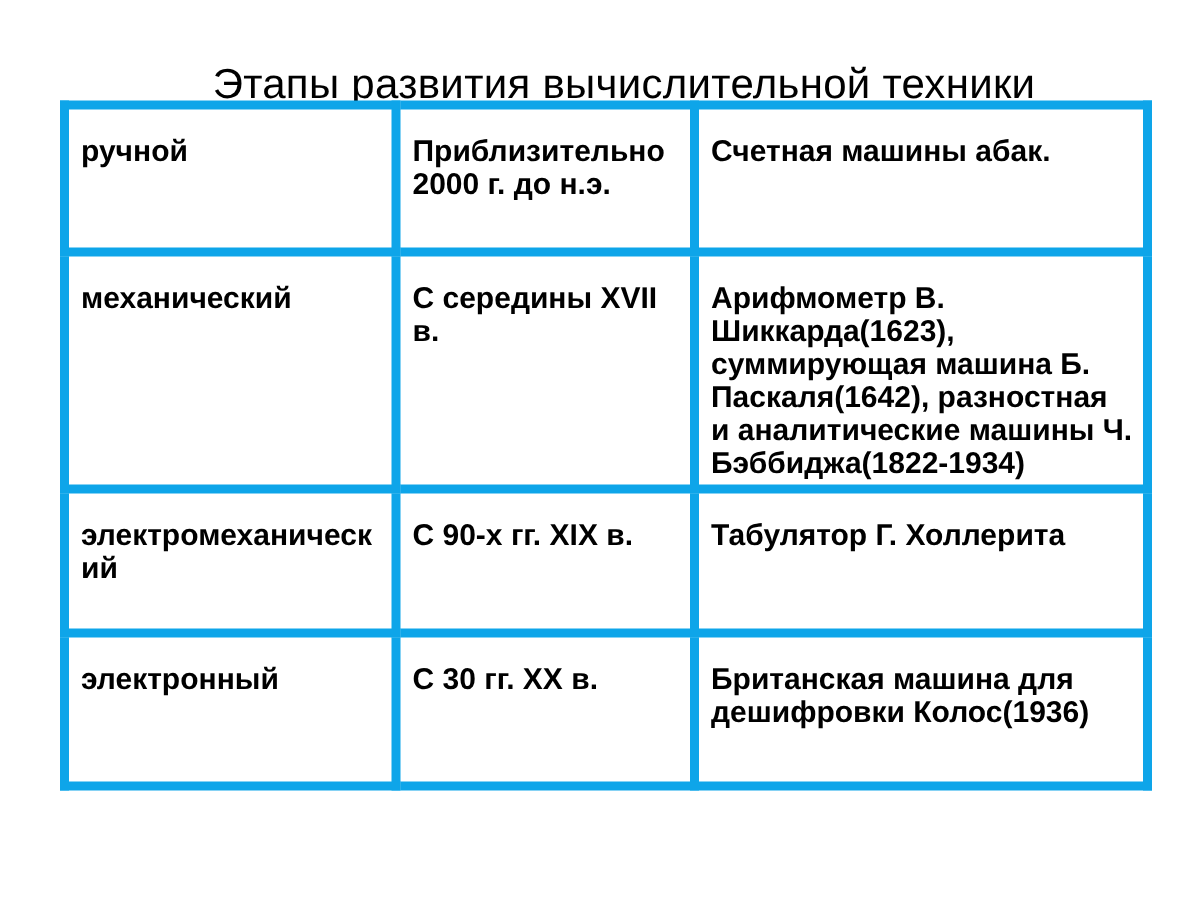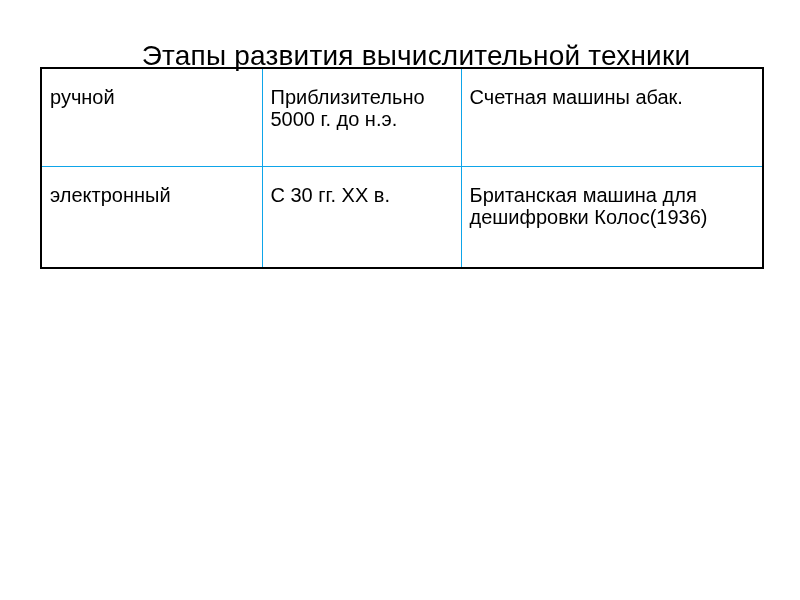--- a/index.html
+++ b/index.html
@@ -30,27 +30,28 @@
   table.stages-table {
     position: absolute;
     left: 40px;
     top: 67px;
     width: 722px;
     border-collapse: collapse;
     table-layout: fixed;
     border: 2px solid #000000;
   }
   table.stages-table td {
-    border: 1px solid #0ea5e9;
+    border: 6px solid #0ea5e9;
     vertical-align: top;
     padding: 17px 6px 3px 8px;
     font-size: 20px;
     line-height: 22px;
     overflow: hidden;
     word-wrap: break-word;
+    font-weight: bold;
   }
   .col-stage  { width: 221px; }
   .col-period { width: 199px; }
   .col-device { width: 302px; }
   tr.row-1 { height: 98px; }
   tr.row-2 { height: 152px; }
   tr.row-3 { height: 96px; }
   tr.row-4 { height: 102px; }
 </style>
 </head>
@@ -62,22 +63,32 @@
 
   <table class="stages-table">
     <colgroup>
       <col class="col-stage">
       <col class="col-period">
       <col class="col-device">
     </colgroup>
     <tbody>
       <tr class="row-1">
         <td>ручной</td>
-        <td>Приблизительно 5000 г. до н.э.</td>
+        <td>Приблизительно 2000 г. до н.э.</td>
         <td>Счетная машины абак.</td>
+      </tr>
+      <tr class="row-2">
+        <td>механический</td>
+        <td>С середины XVII в.</td>
+        <td>Арифмометр В. Шиккарда(1623), суммирующая машина Б. Паскаля(1642), разностная и аналитические машины Ч. Бэббиджа(1822-1934)</td>
+      </tr>
+      <tr class="row-3">
+        <td>электромеханический</td>
+        <td>С 90-х гг. XIX в.</td>
+        <td>Табулятор Г. Холлерита</td>
       </tr>
       <tr class="row-4">
         <td>электронный</td>
         <td>С 30 гг. XX в.</td>
         <td>Британская машина для дешифровки Колос(1936)</td>
       </tr>
     </tbody>
   </table>
 
 </div>

